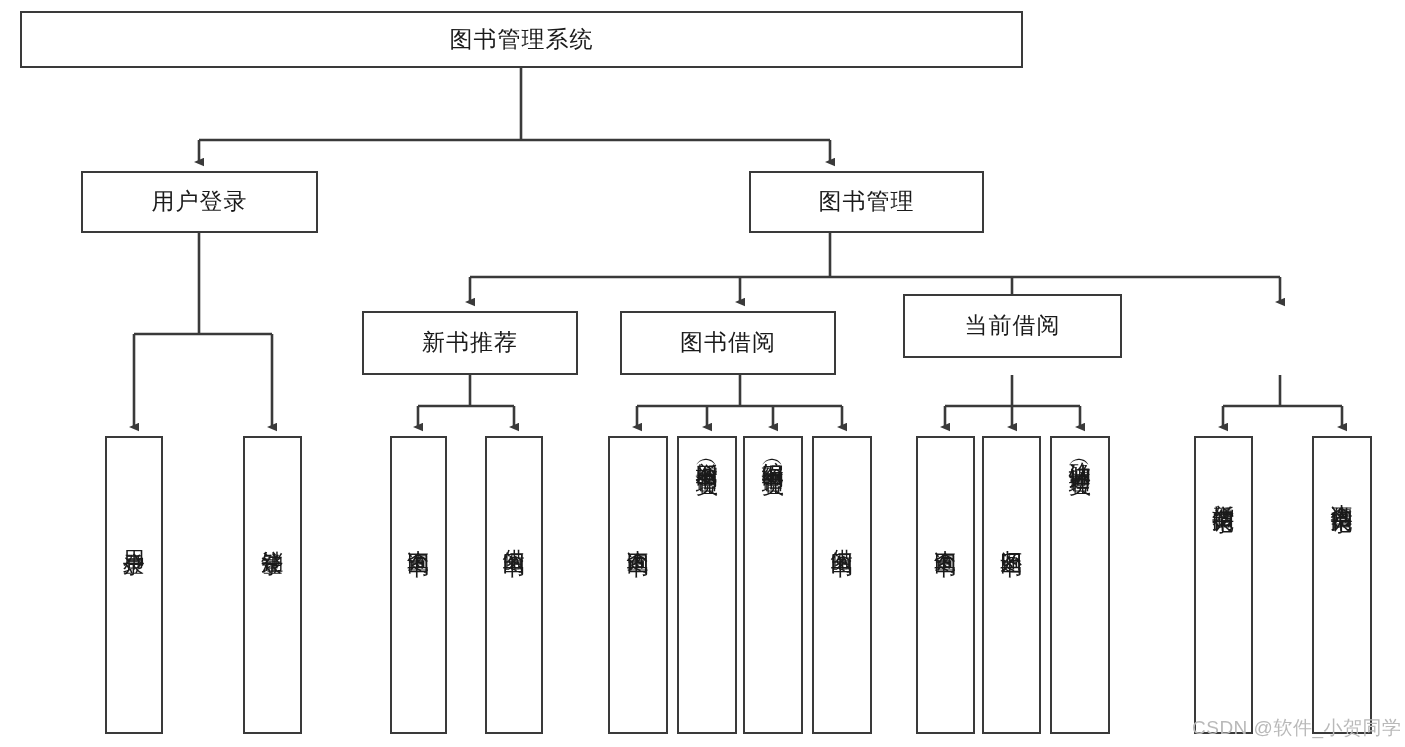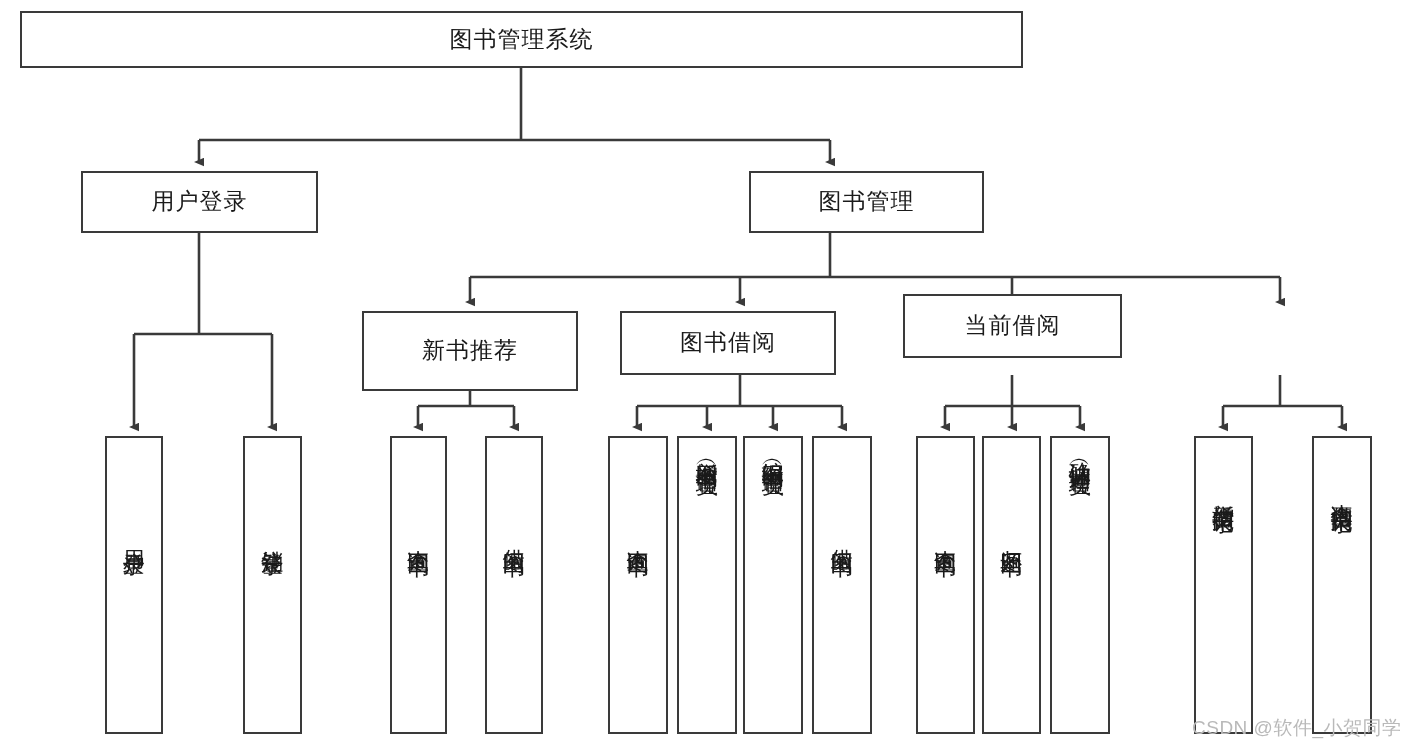--- a/index.html
+++ b/index.html
@@ -129,21 +129,21 @@
     <span>图书管理系统</span>
   </div>
 
   <div class="node node-h" style="left:81px; top:171px; width:237px; height:62px;">
     <span>用户登录</span>
   </div>
   <div class="node node-h" style="left:713px; top:171px; width:235px; height:62px;margin-left:36px;">
     <span>图书管理</span>
   </div>
 
-  <div class="node node-h" style="left:362px; top:311px; width:216px; height:80px;">
+  <div class="node node-h" style="left:362px; top:311px; width:216px; height:64px;">
     <span>新书推荐</span>
   </div>
   <div class="node node-h" style="left:620px; top:311px; width:216px; height:64px;">
     <span>图书借阅</span>
   </div>
   <div class="node node-h" style="left:903px; top:294px; width:219px; height:64px;">
     <span>当前借阅</span>
   </div>
 
   <div class="node node-leaf leaf-mid" style="left:105px; top:436px; width:58px; height:298px;">

